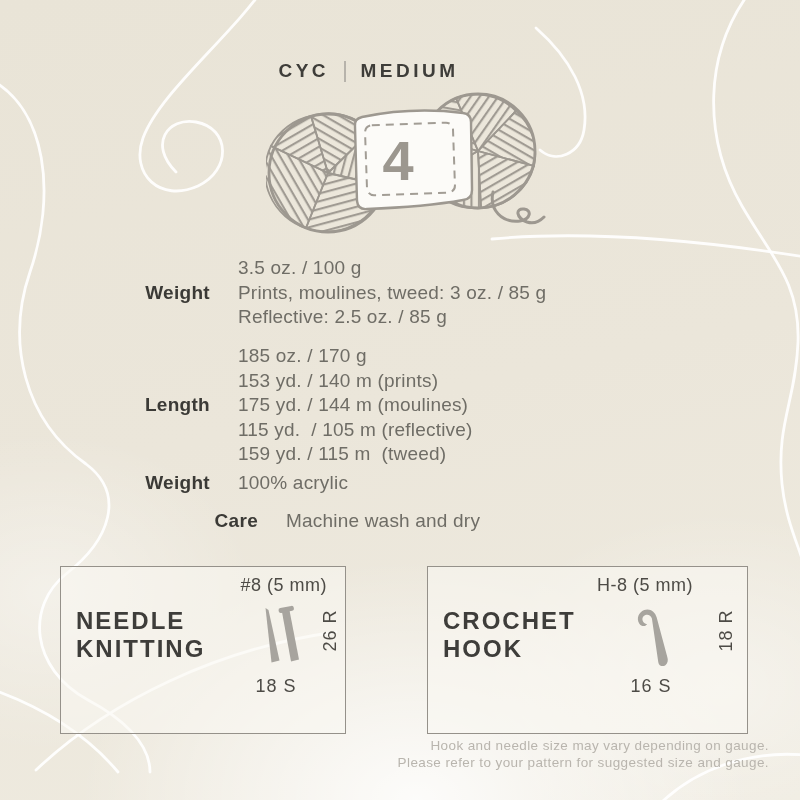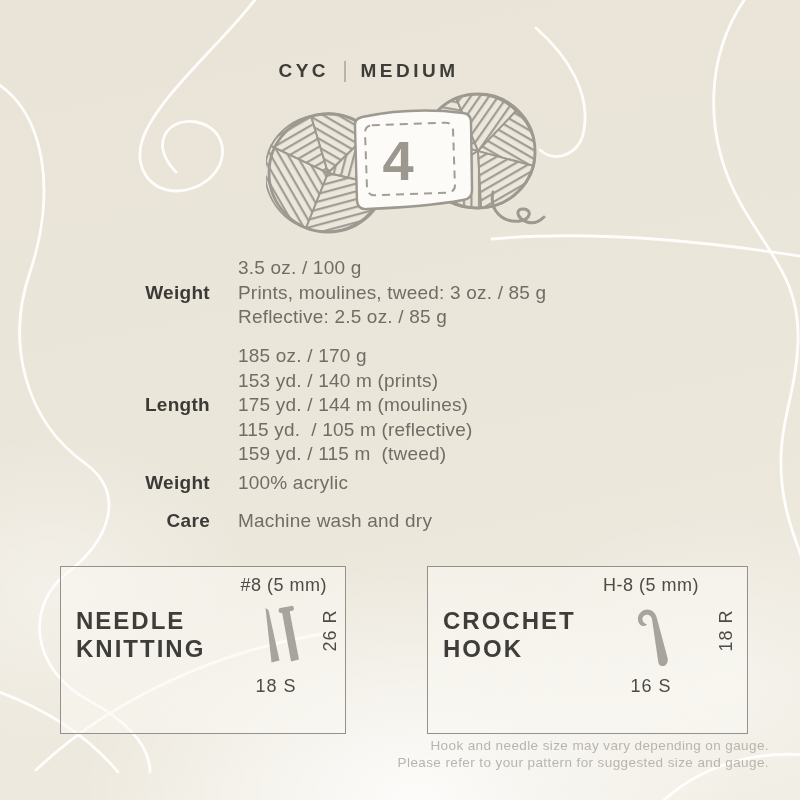--- a/index.html
+++ b/index.html
@@ -21,30 +21,30 @@
   .header .divider{width:1.5px;height:21px;background:#b7b3ab;}
 
   
   .skein{left:266px;top:91px;}
 
   
   .spec-row{position:absolute;left:0;display:flex;z-index:2;font-size:19px;line-height:24.5px;align-items:center;}
   .spec-label{width:210px;text-align:right;font-weight:bold;color:#3b3a36;letter-spacing:.3px;}
   .spec-values{margin-left:28px;color:#6f6d66;letter-spacing:.2px;}
   .spec-line{white-space:pre;}
-  .row-weight{top:256px;} .row-length{top:344px;} .row-fiber{top:471px;} .row-care{top:509px;}
+  .row-weight{top:256px;} .row-length{top:344px;} .row-fiber{top:471px;} .row-care{top:509px;padding-left:48px;}
 
   
   .tool-box{position:absolute;top:566px;height:168px;z-index:2;
     background:rgba(250,248,243,.55);border:1.5px solid #95918a;box-sizing:border-box;}
   .box-knitting{left:60px;width:286px;}
   .box-crochet{left:427px;width:321px;}
   .tool-size{position:absolute;top:8px;font-size:18px;color:#4d4b46;letter-spacing:.5px;}
   .box-knitting .tool-size{right:18px;}
-  .box-crochet .tool-size{right:48px;}
+  .box-crochet .tool-size{right:54px;}
   .tool-title{position:absolute;left:15px;top:40px;font-size:24px;font-weight:bold;
     letter-spacing:2px;color:#3e3d3a;line-height:28px;}
   .tool-icon{position:absolute;}
   .box-knitting .tool-icon{left:190px;top:35px;}
   .box-crochet .tool-icon{left:203px;top:39px;}
   .gauge-rows{position:absolute;width:64px;text-align:center;top:53px;
     font-size:18px;color:#4d4b46;letter-spacing:1px;transform:rotate(-90deg);}
   .box-knitting .gauge-rows{right:-17px;}
   .box-crochet .gauge-rows{right:-11px;}
   .gauge-stitches{position:absolute;width:60px;text-align:center;top:109px;

